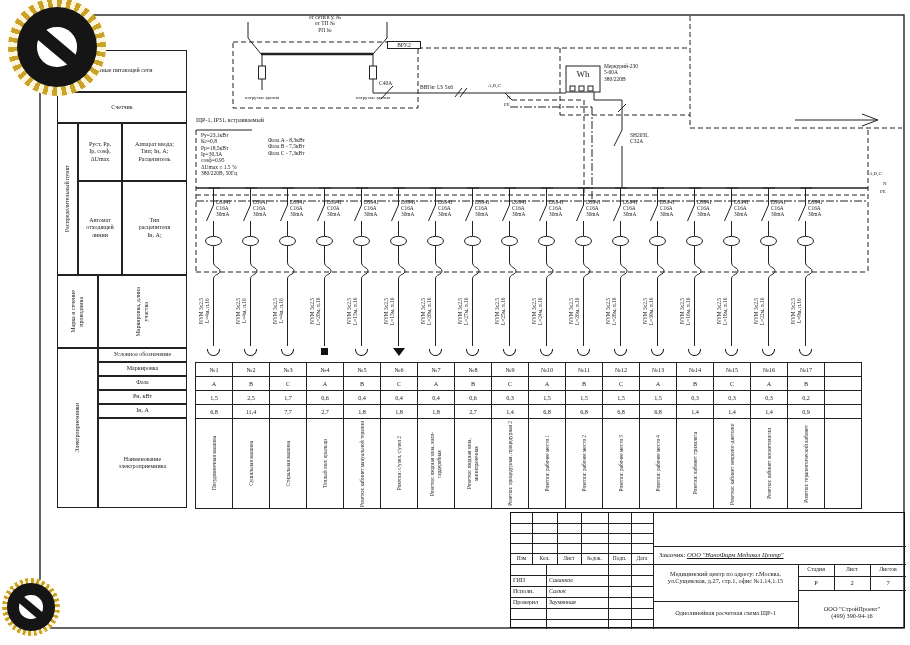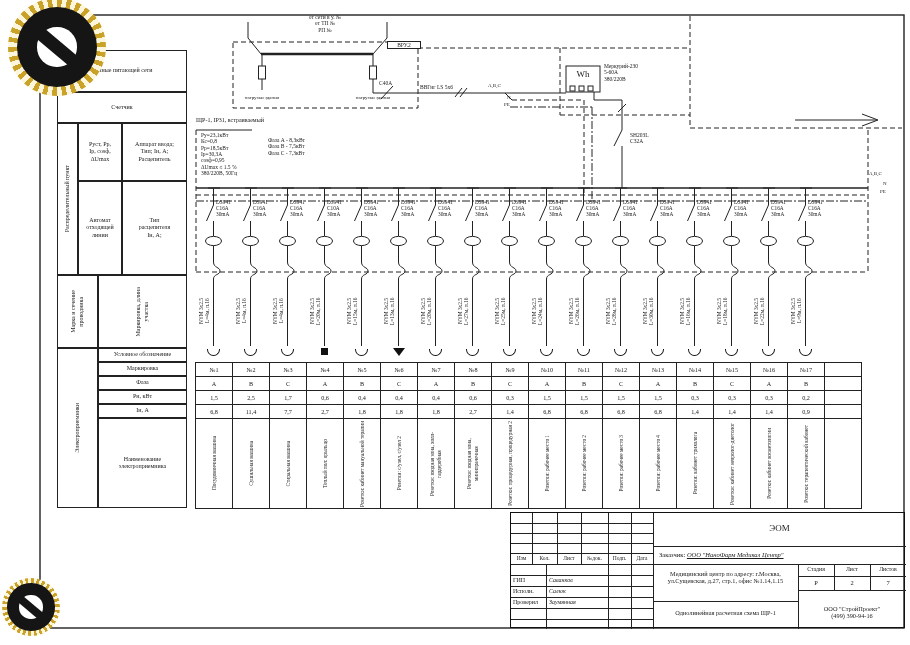--- a/index.html
+++ b/index.html
@@ -751,21 +751,20 @@
     <div class="lh" style="top:62px;left:0;width:142px;"></div>
     <div class="lh" style="top:73px;left:0;width:142px;"></div>
     <div class="lh" style="top:84px;left:0;width:142px;"></div>
     <div class="lh" style="top:95px;left:0;width:142px;"></div>
     <div class="lh" style="top:106px;left:0;width:142px;"></div>
     <div class="lh" style="top:33px;left:142px;width:253px;"></div>
     <div class="lh" style="top:63px;left:287px;width:108px;"></div>
     <div class="lh" style="top:77px;left:287px;width:108px;"></div>
     <div class="lh" style="top:88px;left:142px;width:145px;"></div>
 
-    <div class="t c" style="left:142px;top:11px;width:253px;font-size:9px;" data-bind="title_block.code">ЭОМ</div>
     <div class="t" style="left:148px;top:38px;font-size:6.5px;"><span data-bind="title_block.customer_label">Заказчик:</span> <span class="it und" data-bind="title_block.customer">ООО "НаноФарм Медикал Центр"</span></div>
 
     <div class="t c" style="left:0;top:42px;width:21px;font-size:5.5px;" data-bind="title_block.cols.0">Изм</div>
     <div class="t c" style="left:21px;top:42px;width:25px;font-size:5.5px;" data-bind="title_block.cols.1">Кол.</div>
     <div class="t c" style="left:46px;top:42px;width:24px;font-size:5.5px;" data-bind="title_block.cols.2">Лист</div>
     <div class="t c" style="left:70px;top:42px;width:27px;font-size:5.5px;" data-bind="title_block.cols.3">№док.</div>
     <div class="t c" style="left:97px;top:42px;width:23px;font-size:5.5px;" data-bind="title_block.cols.4">Подп.</div>
     <div class="t c" style="left:120px;top:42px;width:22px;font-size:5.5px;" data-bind="title_block.cols.5">Дата</div>
 
     <div class="t" style="left:2px;top:64px;font-size:6px;" data-bind="title_block.people.0.role">ГИП</div>

